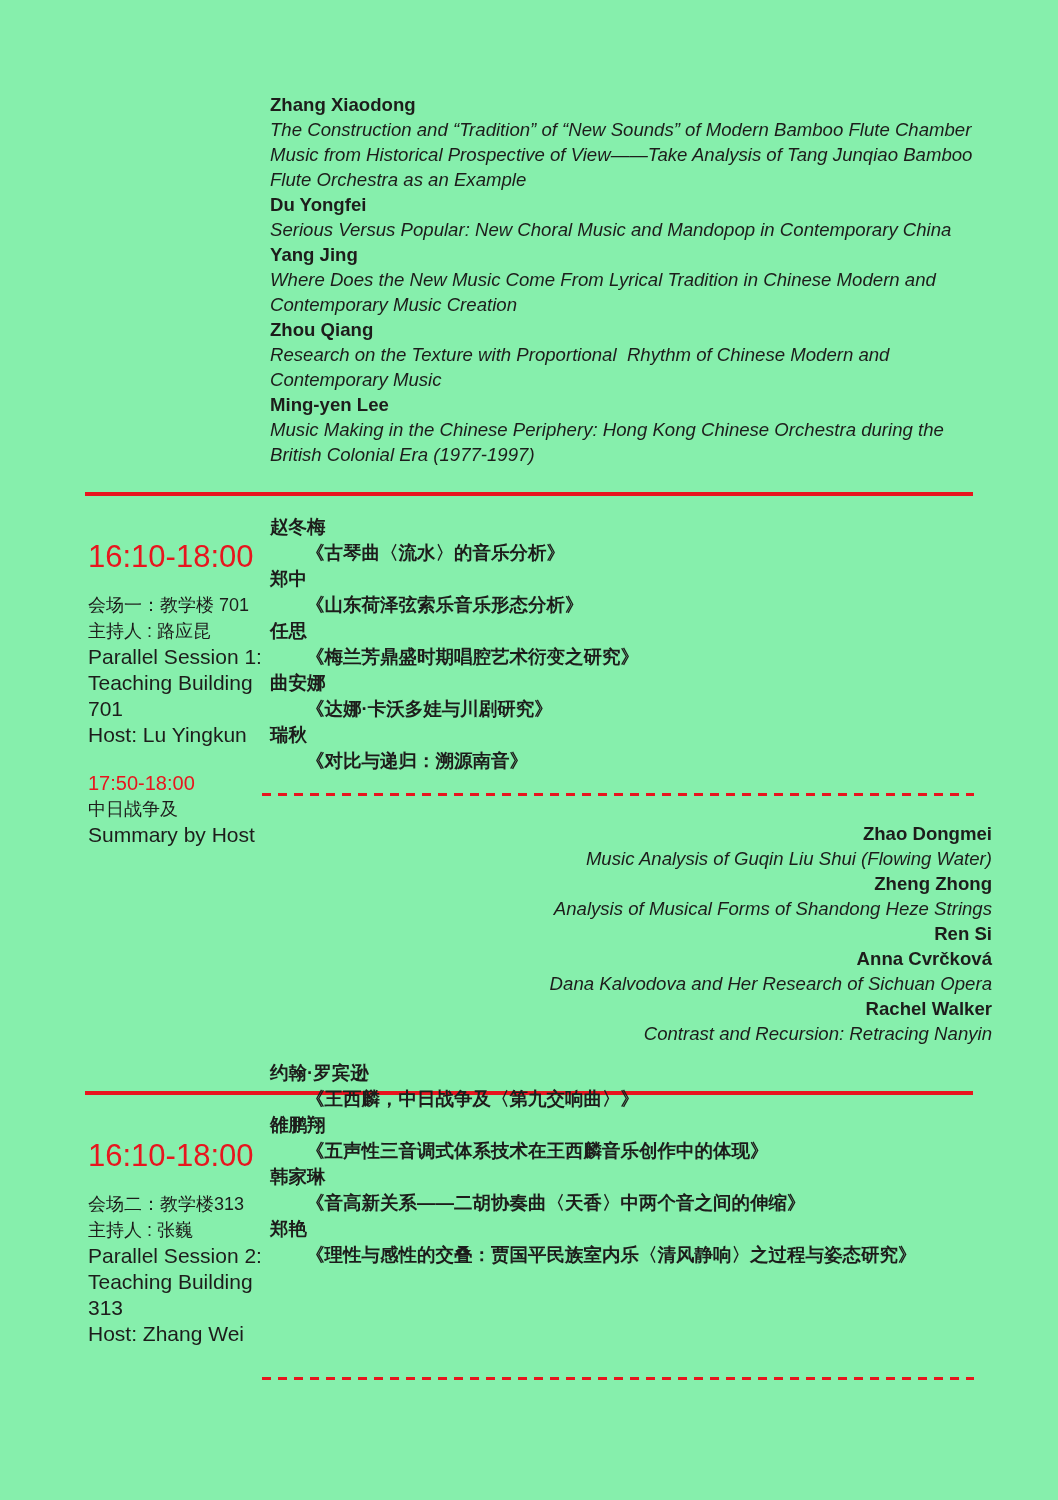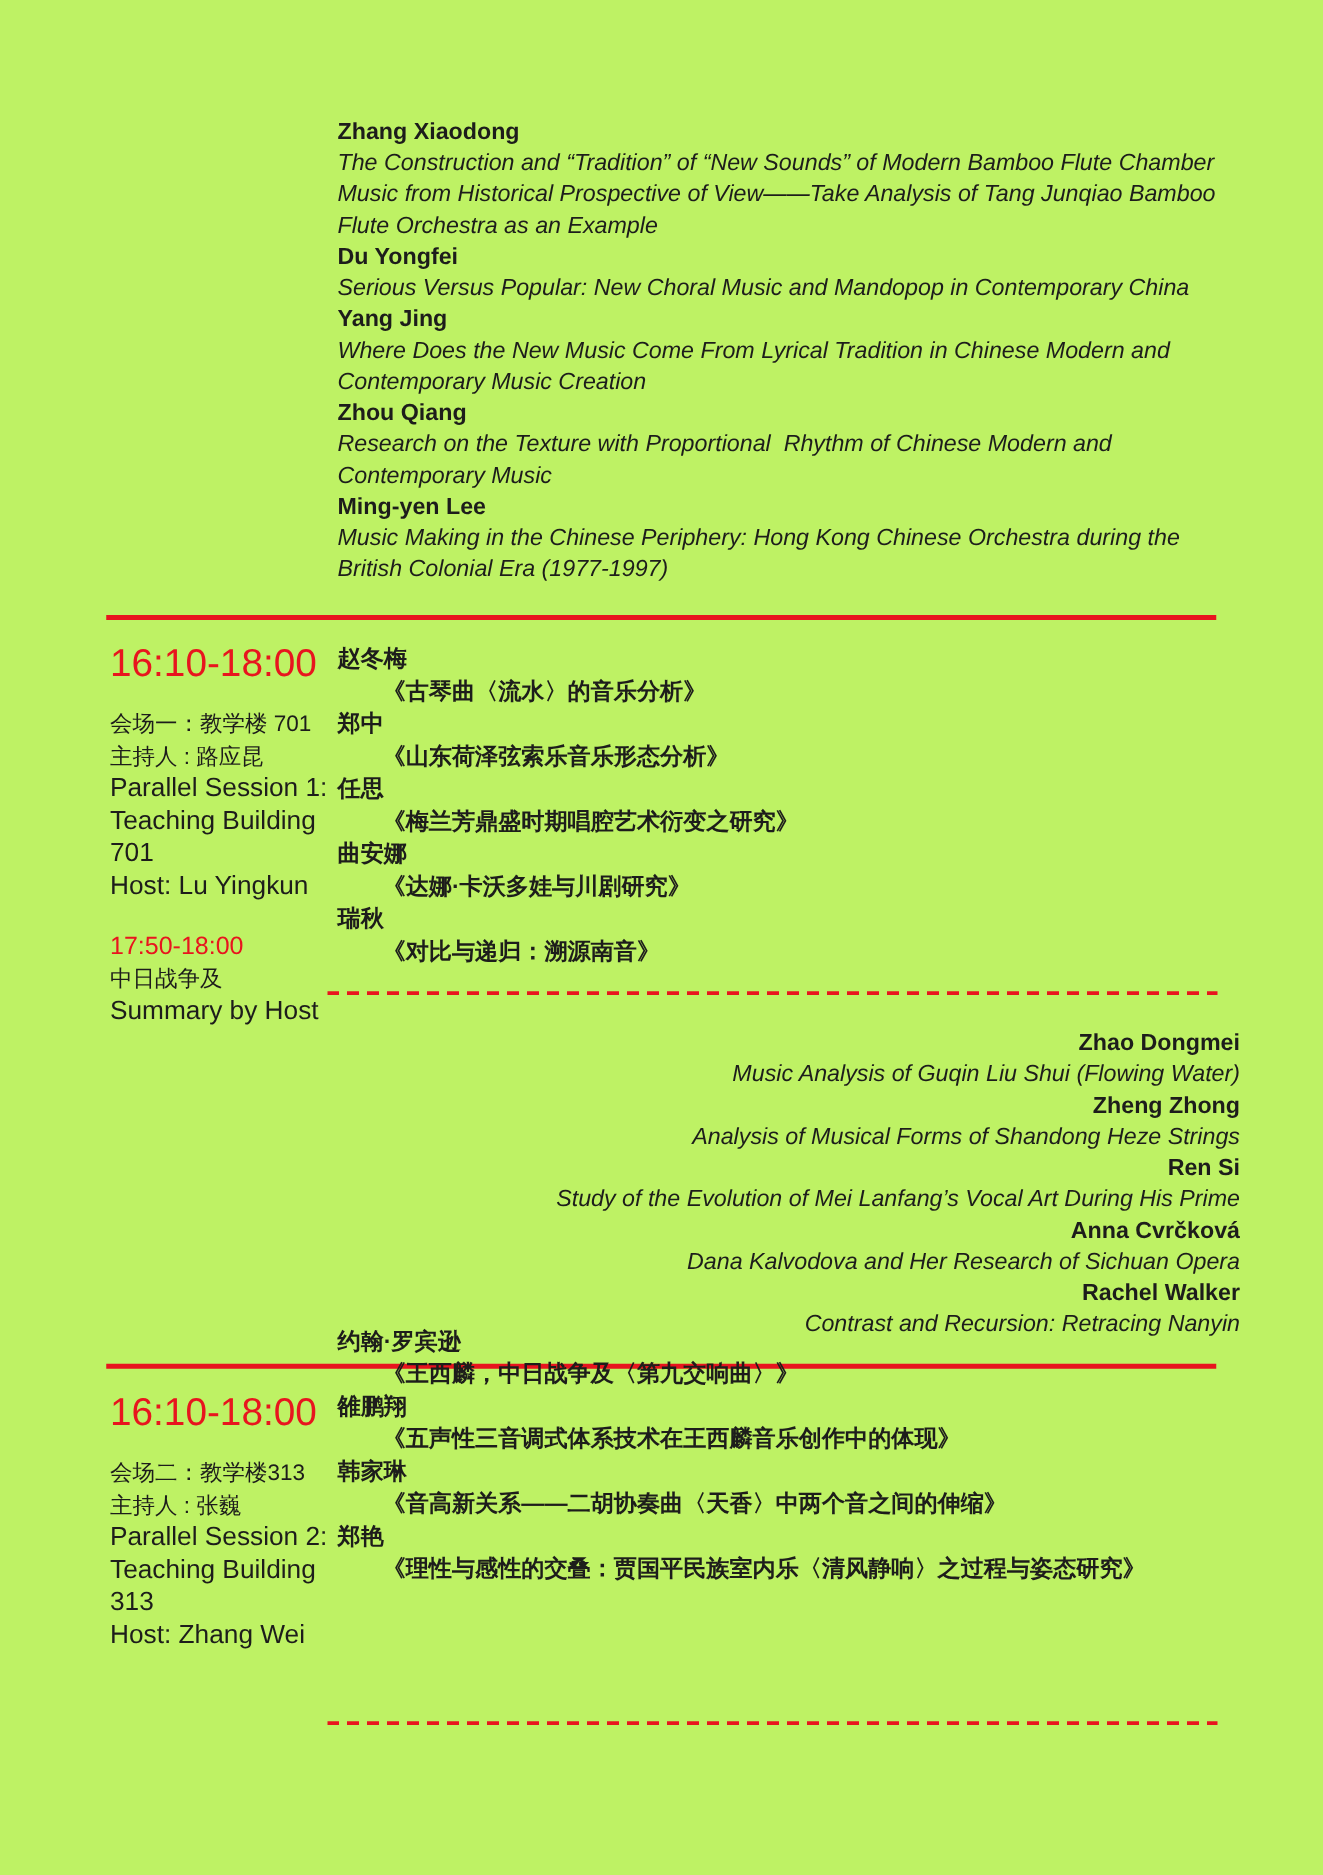--- a/index.html
+++ b/index.html
@@ -1,21 +1,21 @@
 <!DOCTYPE html>
 <html><head>
 <meta charset="utf-8">
 <style>
   * { margin: 0; padding: 0; box-sizing: border-box; }
   html, body { background: #ffffff; }
   .page {
     position: relative;
     width: 1058px;
     height: 1500px;
-    background: #bef264;
+    background: #86efac;
     color: #1d1d1b;
     font-family: "Liberation Sans", "DejaVu Sans", sans-serif;
     overflow: hidden;
   }
   .block { position: absolute; }
 
   
   .en-block { font-size: 18.6px; line-height: 25px; width: 722px; }
   .en-name  { font-weight: bold; }
   .en-title { font-style: italic; white-space: pre-wrap; }
@@ -26,20 +26,21 @@
   .cn-title { font-weight: bold; margin-left: 36px; }
 
   
   .session-info { width: 182px; font-size: 18px; line-height: 26px; }
   .time-big {
     color: #e8151e;
     font-size: 31px;
     line-height: 34px;
     margin-bottom: 18px;
     white-space: nowrap;
+    margin-top: 26px;
   }
   .cjk-line { white-space: nowrap; }
   .lat-line { font-size: 21px; }
   .summary-time {
     color: #e8151e;
     font-size: 20px;
     margin-top: 22px;
     white-space: nowrap;
   }
 
@@ -129,21 +130,20 @@
     <div>
       <div class="en-name">Zhao Dongmei</div>
       <div class="en-title">Music Analysis of Guqin Liu Shui (Flowing Water)</div>
     </div>
     <div>
       <div class="en-name">Zheng Zhong</div>
       <div class="en-title">Analysis of Musical Forms of Shandong Heze Strings</div>
     </div>
     <div>
       <div class="en-name">Ren Si</div>
-      <div class="en-title">Study of the Evolution of Mei Lanfang’s Vocal Art During His Prime</div>
     </div>
     <div>
       <div class="en-name">Anna Cvrčková</div>
       <div class="en-title">Dana Kalvodova and Her Research of Sichuan Opera</div>
     </div>
     <div>
       <div class="en-name">Rachel Walker</div>
       <div class="en-title">Contrast and Recursion: Retracing Nanyin</div>
     </div>
   </section>

